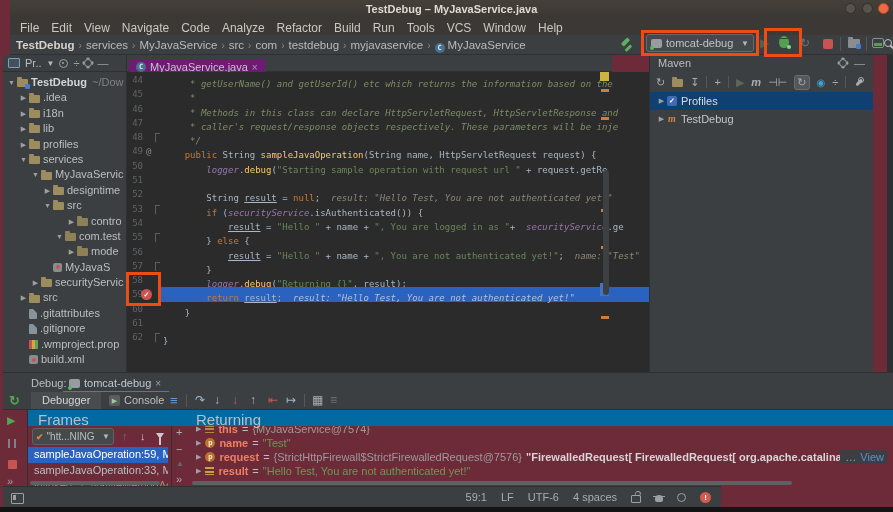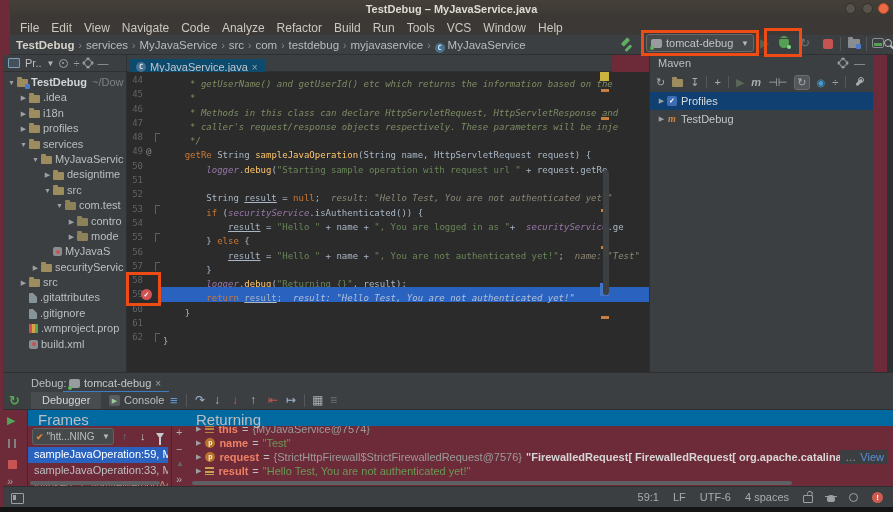--- a/index.html
+++ b/index.html
@@ -74,21 +74,21 @@
   .ic-folder::before,.ic-package::before,.ic-project::before{content:"";position:absolute;top:-2px;left:0;width:5px;height:2px;background:inherit;border-radius:1px 1px 0 0}
   .ic-package{background:#8d8158}
   .ic-project::after{content:"";position:absolute;right:-2px;bottom:-2px;width:5px;height:5px;background:#4a7ac9;border-radius:1px}
   .ic-ant{width:9px;height:9px;background:#8a8d8f;border-radius:2px;position:relative}
   .ic-ant::after{content:"";position:absolute;left:2.5px;top:2.5px;width:4px;height:4px;background:#c75450;border-radius:50%}
   .ic-file{width:8px;height:10px;background:#87939b;border-radius:1px;position:relative}
   .ic-file::before{content:"";position:absolute;right:0;top:0;border:2px solid #3c3f41;border-left-color:transparent;border-bottom-color:transparent}
   .ic-wm{width:9px;height:9px;background:linear-gradient(90deg,#c75450 0 33%,#d9a343 33% 66%,#57a657 66%)}
   
   .tabbar{position:absolute;left:127px;top:55px;width:485px;height:17px;background:#3c3f41;border-bottom:1px solid #2e3032;box-sizing:border-box}
-  .edtab{display:inline-flex;align-items:center;gap:4px;height:16px;margin-left:2px;padding:0 7px;background:#0c4a6e;font-size:11px;color:#c3c7c9}
+  .edtab{display:inline-flex;align-items:center;gap:4px;height:16px;margin-left:2px;padding:0 7px;background:#701a75;font-size:11px;color:#c3c7c9}
   .tabx{color:#9da0a3;font-size:10px}
   .editor{position:absolute;left:127px;top:72px;width:527px;height:300px;background:#2b2b2b;overflow:hidden}
   .codeline{height:14.3px;white-space:pre;position:relative}
   .codeline.exec{background:linear-gradient(90deg,transparent 33px,#2a62c0 33px)}
   .lnum{display:inline-block;width:16px;text-align:right;font:9px/14.3px "DejaVu Sans Mono",monospace;color:#606366;vertical-align:top}
   .gic{display:inline-block;width:20px;height:14.3px;position:relative;vertical-align:top}
   .gat{position:absolute;left:3px;top:0;font:9px/14.3px "DejaVu Sans Mono",monospace;color:#8a8a8a}
   .fold{position:absolute;right:3px;top:3px;width:4px;height:8px;border-left:1px solid #5c5f61;border-top:1px solid #5c5f61}
   .bpdot{position:absolute;left:-2px;top:1.5px;width:11px;height:11px;background:#d25353;border-radius:50%;
     color:#fff;font:bold 7px/11px "Liberation Sans",sans-serif;text-align:center}
@@ -177,21 +177,21 @@
   .vname{color:#ee8063;font-weight:bold}
   .veq{color:#bbbfc1}
   .vv-str{color:#6a9955}
   .vv-ref{color:#9b9b9b}
   .vv-bold{color:#d6d6d6;font-weight:bold}
   .vpin{position:absolute;right:0;top:0;bottom:0;display:flex;align-items:center;gap:4px;background:#3c3f41;padding:0 3px 0 5px}
   .vpin .dots{color:#9b9b9b}
   .vpin .view{color:#5a8fd6}
   .vscroll{position:absolute;left:192px;top:481px;width:600px;height:4px;background:#5d6163;border-radius:2px}
   
-  .statusbar{position:absolute;left:3px;top:486px;width:890px;height:21px;background:#3c3f41;border-top:1px solid #2e3032;box-sizing:border-box}
+  .statusbar{position:absolute;left:3px;top:486px;width:718px;height:21px;background:#3c3f41;border-top:1px solid #2e3032;box-sizing:border-box}
   .twtoggle{position:absolute;left:8px;top:6px;width:11px;height:9px;border:1px solid #9da0a3;border-radius:1px}
   .twtoggle::after{content:"";position:absolute;left:1px;top:1px;width:3px;height:5px;background:#9da0a3}
   .statright{position:absolute;right:10px;top:0;height:20px;display:flex;align-items:center;gap:14px;font-size:11px;color:#a8acae}
   .lock{width:8px;height:6px;border:1px solid #9da0a3;border-radius:1px;position:relative;margin-top:4px}
   .lock::before{content:"";position:absolute;top:-5px;left:3px;width:4px;height:4px;border:1px solid #9da0a3;border-bottom:none;border-radius:3px 3px 0 0;transform:rotate(18deg)}
   .hector{width:8px;height:7px;background:#9da0a3;border-radius:4px 4px 2px 2px;position:relative;margin-top:2px}
   .hector::before{content:"";position:absolute;top:1px;left:-2px;width:12px;height:1.5px;background:#9da0a3}
   .oicon{width:9px;height:9px;border:1.5px solid #9da0a3;border-radius:50%;box-sizing:border-box}
   .redbadge{width:11px;height:11px;background:#cf5b51;border-radius:50%;color:#fff;font:bold 8px/11px "Liberation Sans",sans-serif;text-align:center}
   .blackbottom{position:absolute;left:0;top:507px;width:893px;height:5px;background:#141414}
@@ -255,20 +255,25 @@
         <span class="lab">.idea</span>
       </div>
       <div class="trow" style="padding-left: 15px;">
         <span class="arr">▶</span>
         <span class="tico ic-folder"></span>
         <span class="lab">i18n</span>
       </div>
       <div class="trow" style="padding-left: 15px;">
         <span class="arr">▶</span>
         <span class="tico ic-folder"></span>
+        <span class="lab">lib</span>
+      </div>
+      <div class="trow" style="padding-left: 15px;">
+        <span class="arr">▶</span>
+        <span class="tico ic-folder"></span>
         <span class="lab">profiles</span>
       </div>
       <div class="trow" style="padding-left: 15px;">
         <span class="arr">▼</span>
         <span class="tico ic-folder"></span>
         <span class="lab">services</span>
       </div>
       <div class="trow" style="padding-left: 27px;">
         <span class="arr">▼</span>
         <span class="tico ic-folder"></span>
@@ -276,30 +281,30 @@
       </div>
       <div class="trow" style="padding-left: 39px;">
         <span class="arr">▶</span>
         <span class="tico ic-folder"></span>
         <span class="lab">designtime</span>
       </div>
       <div class="trow" style="padding-left: 39px;">
         <span class="arr">▼</span>
         <span class="tico ic-folder"></span>
         <span class="lab">src</span>
+      </div>
+      <div class="trow" style="padding-left: 63px;">
+        <span class="arr">▶</span>
+        <span class="tico ic-package"></span>
+        <span class="lab">contro</span>
       </div>
       <div class="trow" style="padding-left: 51px;">
         <span class="arr">▼</span>
         <span class="tico ic-package"></span>
         <span class="lab">com.test</span>
-      </div>
-      <div class="trow" style="padding-left: 63px;">
-        <span class="arr">▶</span>
-        <span class="tico ic-package"></span>
-        <span class="lab">contro</span>
       </div>
       <div class="trow" style="padding-left: 63px;">
         <span class="arr">▶</span>
         <span class="tico ic-package"></span>
         <span class="lab">mode</span>
       </div>
       <div class="trow" style="padding-left: 39px;">
         <span class="arr"></span>
         <span class="tico ic-ant"></span>
         <span class="lab">MyJavaS</span>
@@ -344,21 +349,21 @@
     </div>
   </div>
 
   <div class="editor">
     <div id="codelines" style="padding-top:1px">
         <div class="codeline"><span class="lnum">44</span><span class="gic"></span><span class="lcode"><span class="tk-c">     * getUserName() and getUserId() etc which returns the information based on the</span></span></div>
         <div class="codeline"><span class="lnum">45</span><span class="gic"></span><span class="lcode"><span class="tk-c">     *</span></span></div>
         <div class="codeline"><span class="lnum">46</span><span class="gic"></span><span class="lcode"><span class="tk-c">     * Methods in this class can declare HttpServletRequest, HttpServletResponse and</span></span></div>
         <div class="codeline"><span class="lnum">47</span><span class="gic"></span><span class="lcode"><span class="tk-c">     * caller's request/response objects respectively. These parameters will be inje</span></span></div>
         <div class="codeline"><span class="lnum">48</span><span class="gic"><span class="fold"></span></span><span class="lcode"><span class="tk-c">     */</span></span></div>
-        <div class="codeline"><span class="lnum">49</span><span class="gic"><span class="gat">@</span></span><span class="lcode"><span class="tk-k">    getRe </span><span class="tk-p">String </span><span class="tk-m">sampleJavaOperation</span><span class="tk-p">(String name, HttpServletRequest request) {</span></span></div>
+        <div class="codeline"><span class="lnum">49</span><span class="gic"><span class="gat">@</span></span><span class="lcode"><span class="tk-k">    public </span><span class="tk-p">String </span><span class="tk-m">sampleJavaOperation</span><span class="tk-p">(String name, HttpServletRequest request) {</span></span></div>
         <div class="codeline"><span class="lnum">50</span><span class="gic"></span><span class="lcode"><span class="tk-p">        </span><span class="tk-f">logger</span><span class="tk-p">.</span><span class="tk-m">debug</span><span class="tk-p">(</span><span class="tk-s">"Starting sample operation with request url "</span><span class="tk-p"> + request.getRe</span></span></div>
         <div class="codeline"><span class="lnum">51</span><span class="gic"></span><span class="lcode"></span></div>
         <div class="codeline"><span class="lnum">52</span><span class="gic"></span><span class="lcode"><span class="tk-p">        String </span><span class="tk-u">result</span><span class="tk-p"> = </span><span class="tk-k">null</span><span class="tk-p">; </span><span class="tk-h"> result: "Hello Test, You are not authenticated yet!"</span></span></div>
         <div class="codeline"><span class="lnum">53</span><span class="gic"><span class="fold"></span></span><span class="lcode"><span class="tk-p">        </span><span class="tk-k">if</span><span class="tk-p"> (</span><span class="tk-f">securityService</span><span class="tk-p">.isAuthenticated()) {</span></span></div>
         <div class="codeline"><span class="lnum">54</span><span class="gic"></span><span class="lcode"><span class="tk-p">            </span><span class="tk-u">result</span><span class="tk-p"> = </span><span class="tk-s">"Hello "</span><span class="tk-p"> + name + </span><span class="tk-s">", You are logged in as "</span><span class="tk-p">+  </span><span class="tk-f">securityService</span><span class="tk-p">.ge</span></span></div>
         <div class="codeline"><span class="lnum">55</span><span class="gic"><span class="fold"></span></span><span class="lcode"><span class="tk-p">        } </span><span class="tk-k">else</span><span class="tk-p"> {</span></span></div>
         <div class="codeline"><span class="lnum">56</span><span class="gic"></span><span class="lcode"><span class="tk-p">            </span><span class="tk-u">result</span><span class="tk-p"> = </span><span class="tk-s">"Hello "</span><span class="tk-p"> + name + </span><span class="tk-s">", You are not authenticated yet!"</span><span class="tk-p">; </span><span class="tk-h"> name: "Test"</span></span></div>
         <div class="codeline"><span class="lnum">57</span><span class="gic"><span class="fold"></span></span><span class="lcode"><span class="tk-p">        }</span></span></div>
         <div class="codeline"><span class="lnum">58</span><span class="gic"></span><span class="lcode"><span class="tk-p">        </span><span class="tk-f">logger</span><span class="tk-p">.</span><span class="tk-m">debug</span><span class="tk-p">(</span><span class="tk-s">"Returning {}"</span><span class="tk-p">, </span><span class="tk-u">result</span><span class="tk-p">);</span></span></div>
         <div class="codeline exec"><span class="lnum">59</span><span class="gic"><span class="bpdot"></span></span><span class="lcode"><span class="tk-k">        return </span><span class="tk-u">result</span><span class="tk-p">; </span><span class="tk-h"> result: "Hello Test, You are not authenticated yet!"</span></span></div>

